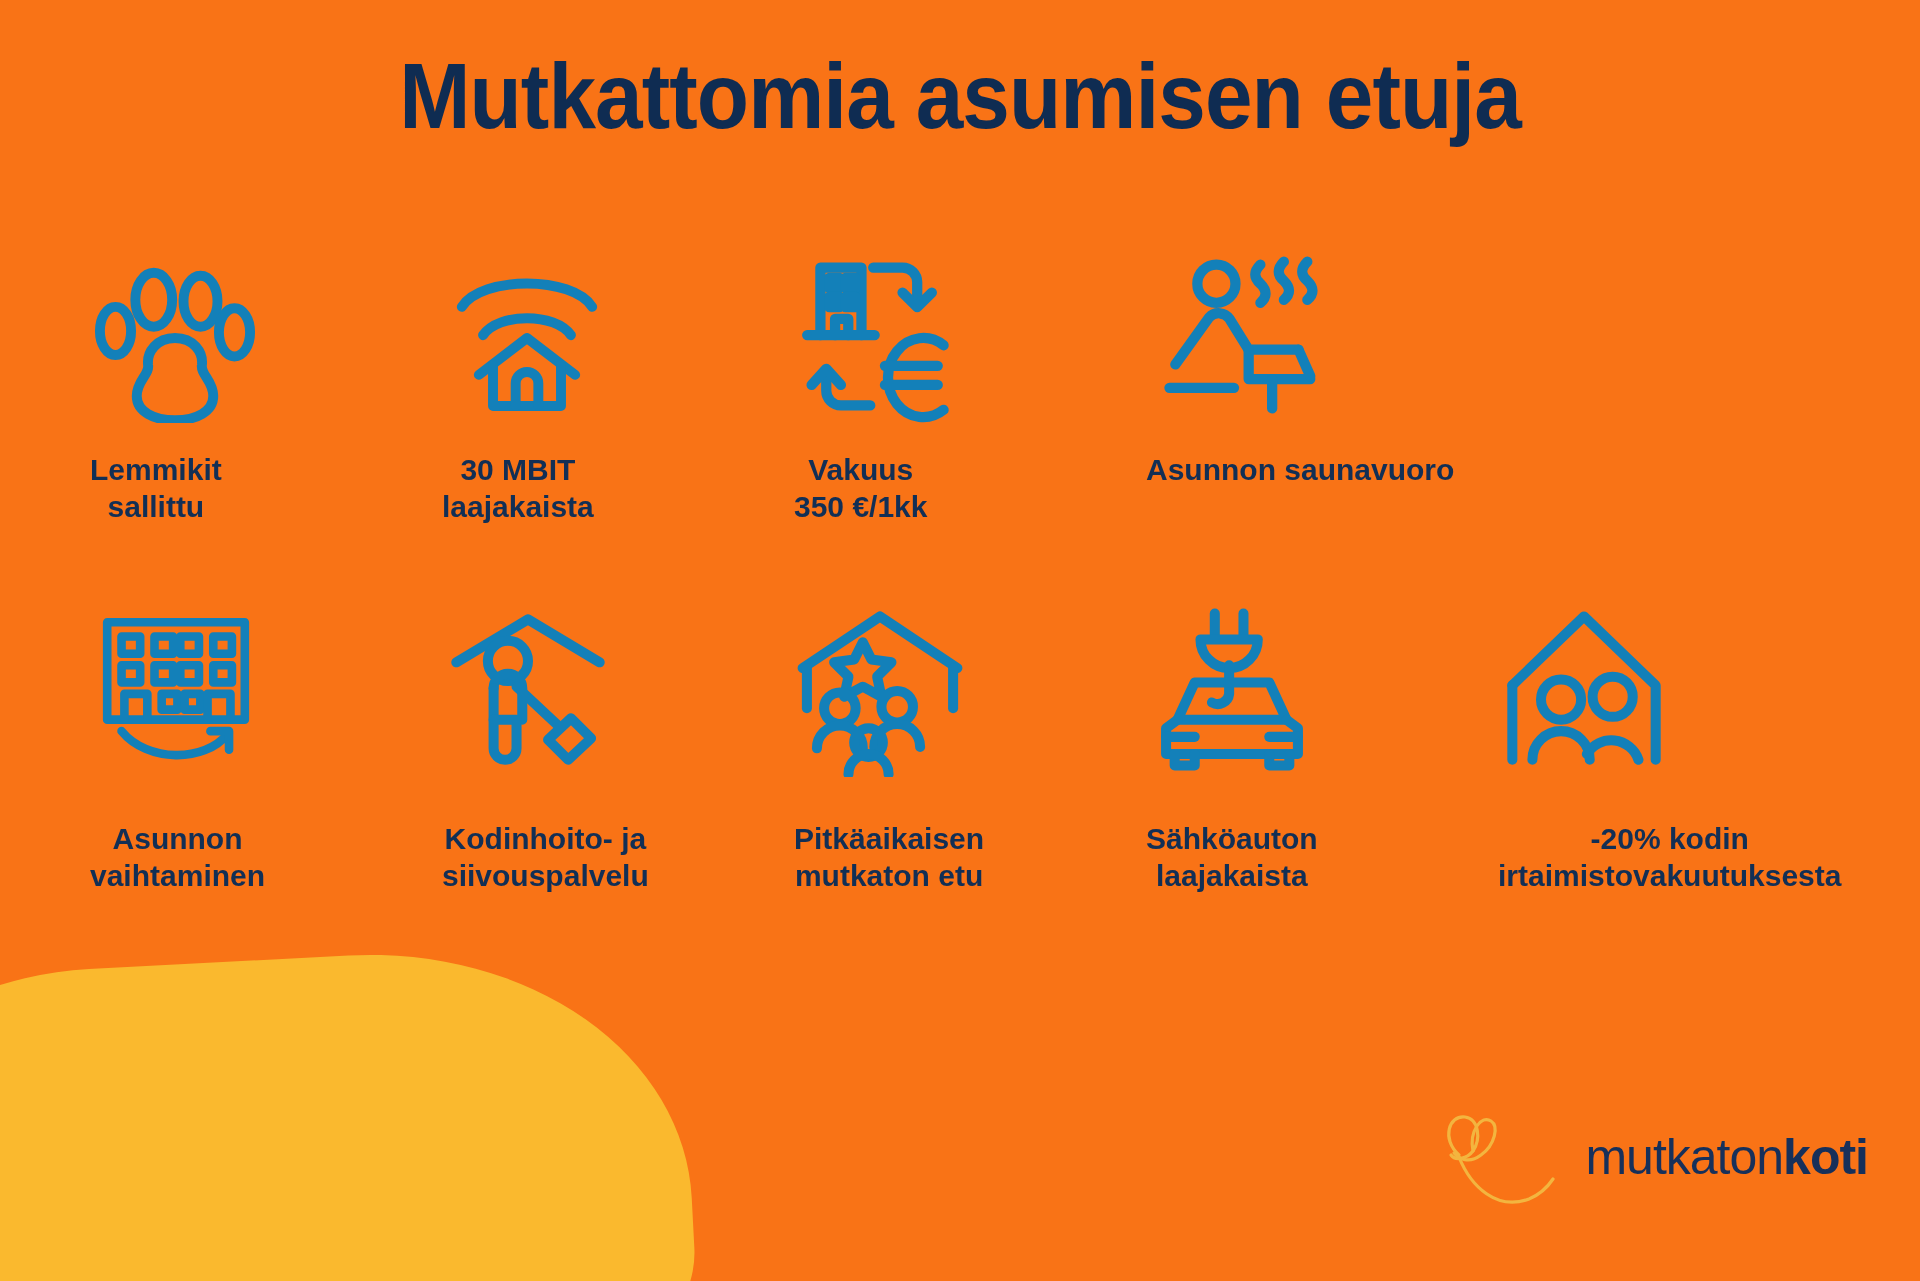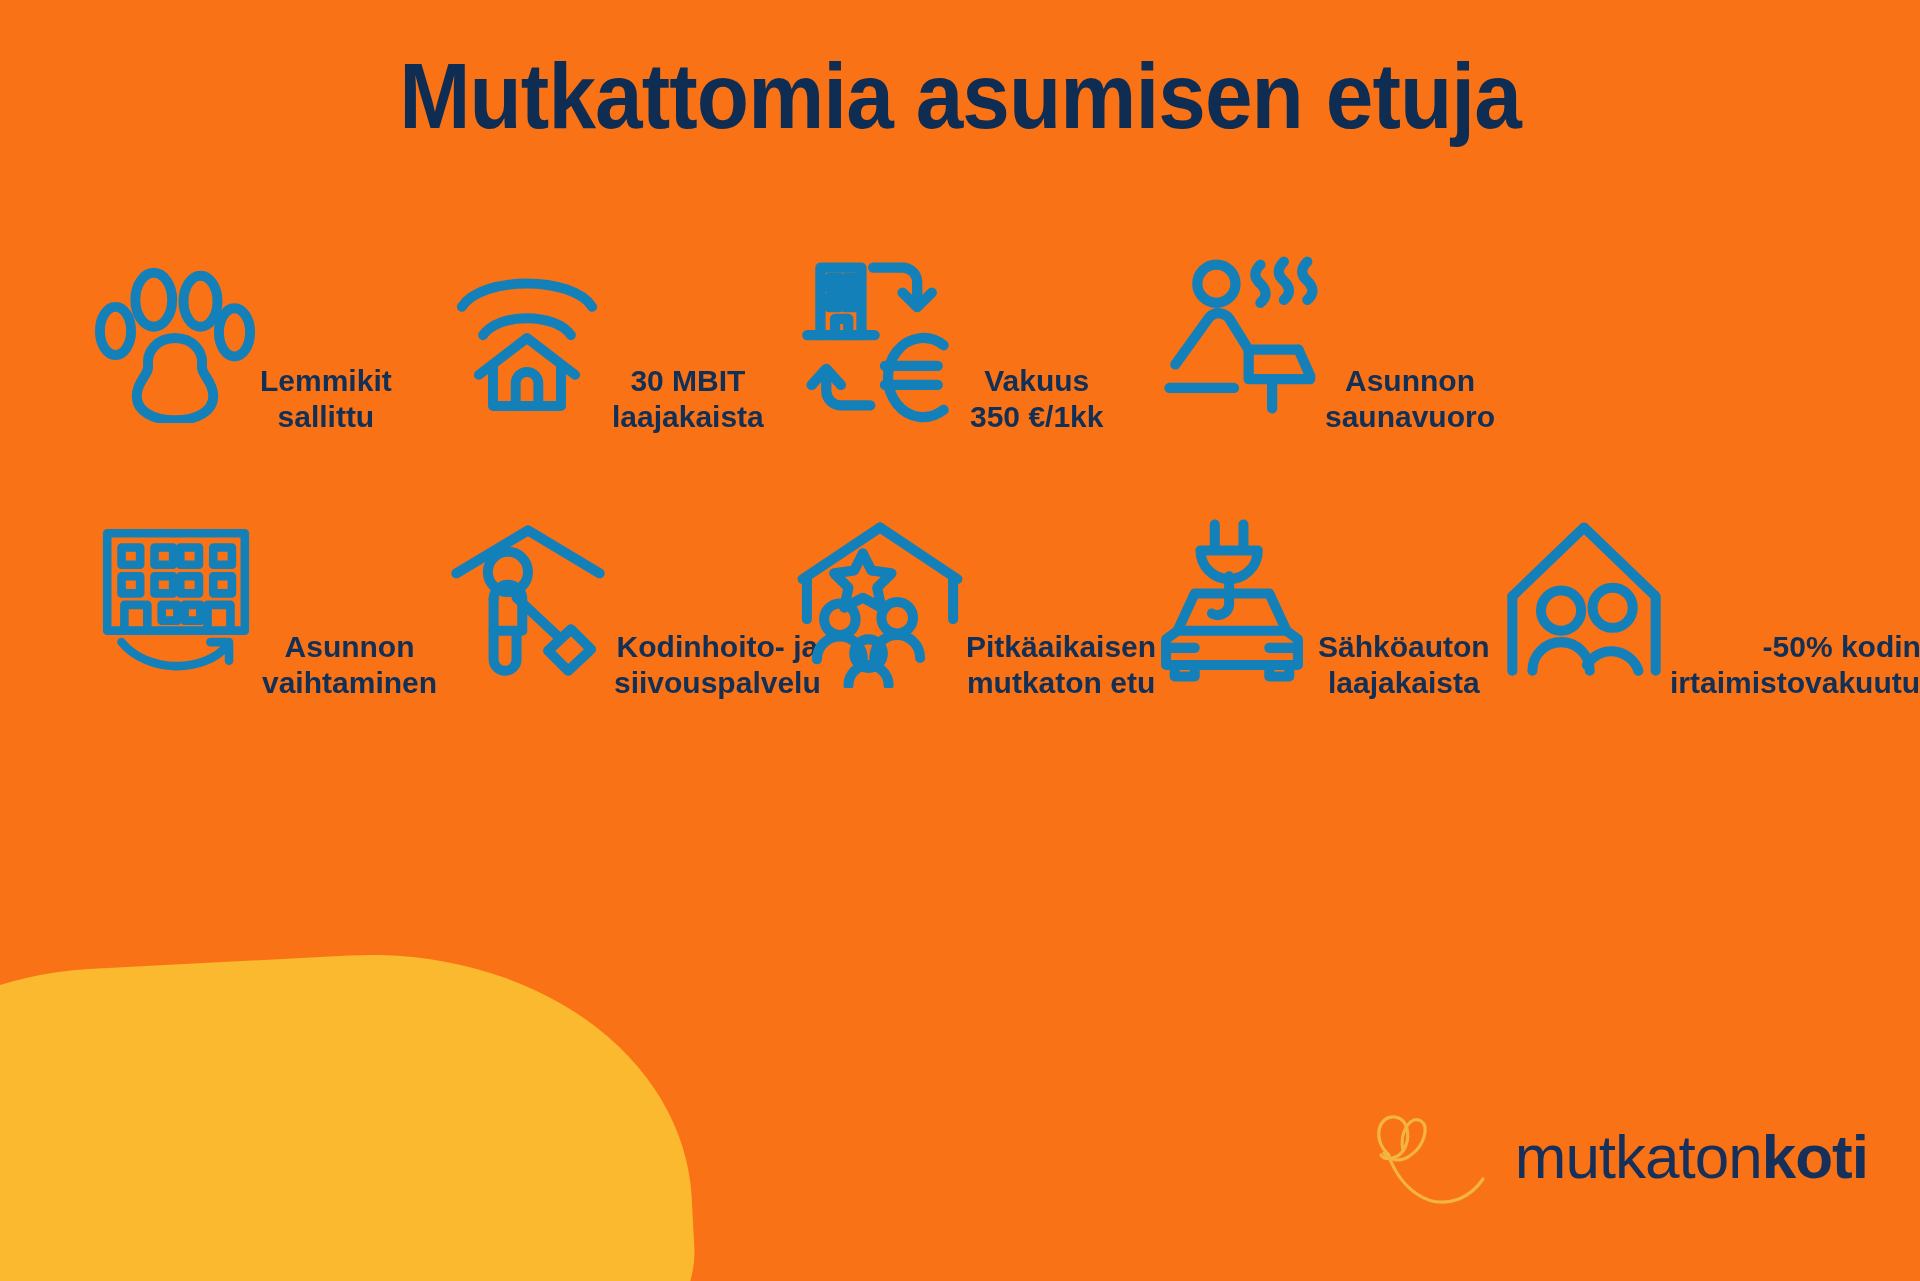--- a/index.html
+++ b/index.html
@@ -49,22 +49,22 @@
     z-index:3;
   }
   .row{
     display:flex;
     width:100%;
   }
   .row.row1{margin-bottom:66px;}
   .cell{
     width:20%;
     display:flex;
-    flex-direction:row;
-    align-items:flex-end;
+    flex-direction:column;
+    align-items:flex-start;
   }
   .icon-wrap{
     height:196px;
     display:flex;
     align-items:center;
     justify-content:center;
   }
   .icon-wrap svg{display:block;}
   .label{
     margin-top:16px;
@@ -84,21 +84,21 @@
     position:absolute;
     right:52px;
     bottom:44px;
     display:flex;
     align-items:center;
     z-index:4;
   }
   .logo-mark{width:150px;height:150px;margin-right:6px;}
   .logo-text{
     color:#17305A;
-    font-size:62px;
+    font-size:50px;
     letter-spacing:-1px;
     font-weight:normal;
     line-height:1;
     padding-bottom:10px;
   }
   .logo-text b{font-weight:bold;}
 </style>
 </head>
 <body>
 
@@ -271,21 +271,21 @@
         <div class="icon-wrap">
           <svg width="172" height="172" viewBox="0 0 120 120" fill="none" stroke="#1380B9" stroke-width="7" stroke-linecap="round" stroke-linejoin="round">
             <path d="M10 56 L60 8 L110 56 L110 108"></path>
             <line x1="10" y1="56" x2="10" y2="108"></line>
             <circle cx="44" cy="66" r="14"></circle>
             <path d="M24 108 a20 20 0 0 1 40 0"></path>
             <circle cx="80" cy="64" r="14"></circle>
             <path d="M62 104 a20 20 0 0 1 36 4"></path>
           </svg>
         </div>
-        <div class="label">-50% kodin
+        <div class="label">-20% kodin
 irtaimistovakuutuksesta</div>
       </div>
 
     </div>
   </div>
 
   <div class="logo">
     <div class="logo-mark">
       <svg width="150" height="150" viewBox="0 0 150 150" fill="none" stroke="#F3B53F" stroke-width="3.2" stroke-linecap="round">
         <path d="M30 68 C12 52 20 28 36 30 C50 32 52 52 44 64 C38 72 26 74 22 68"></path>

